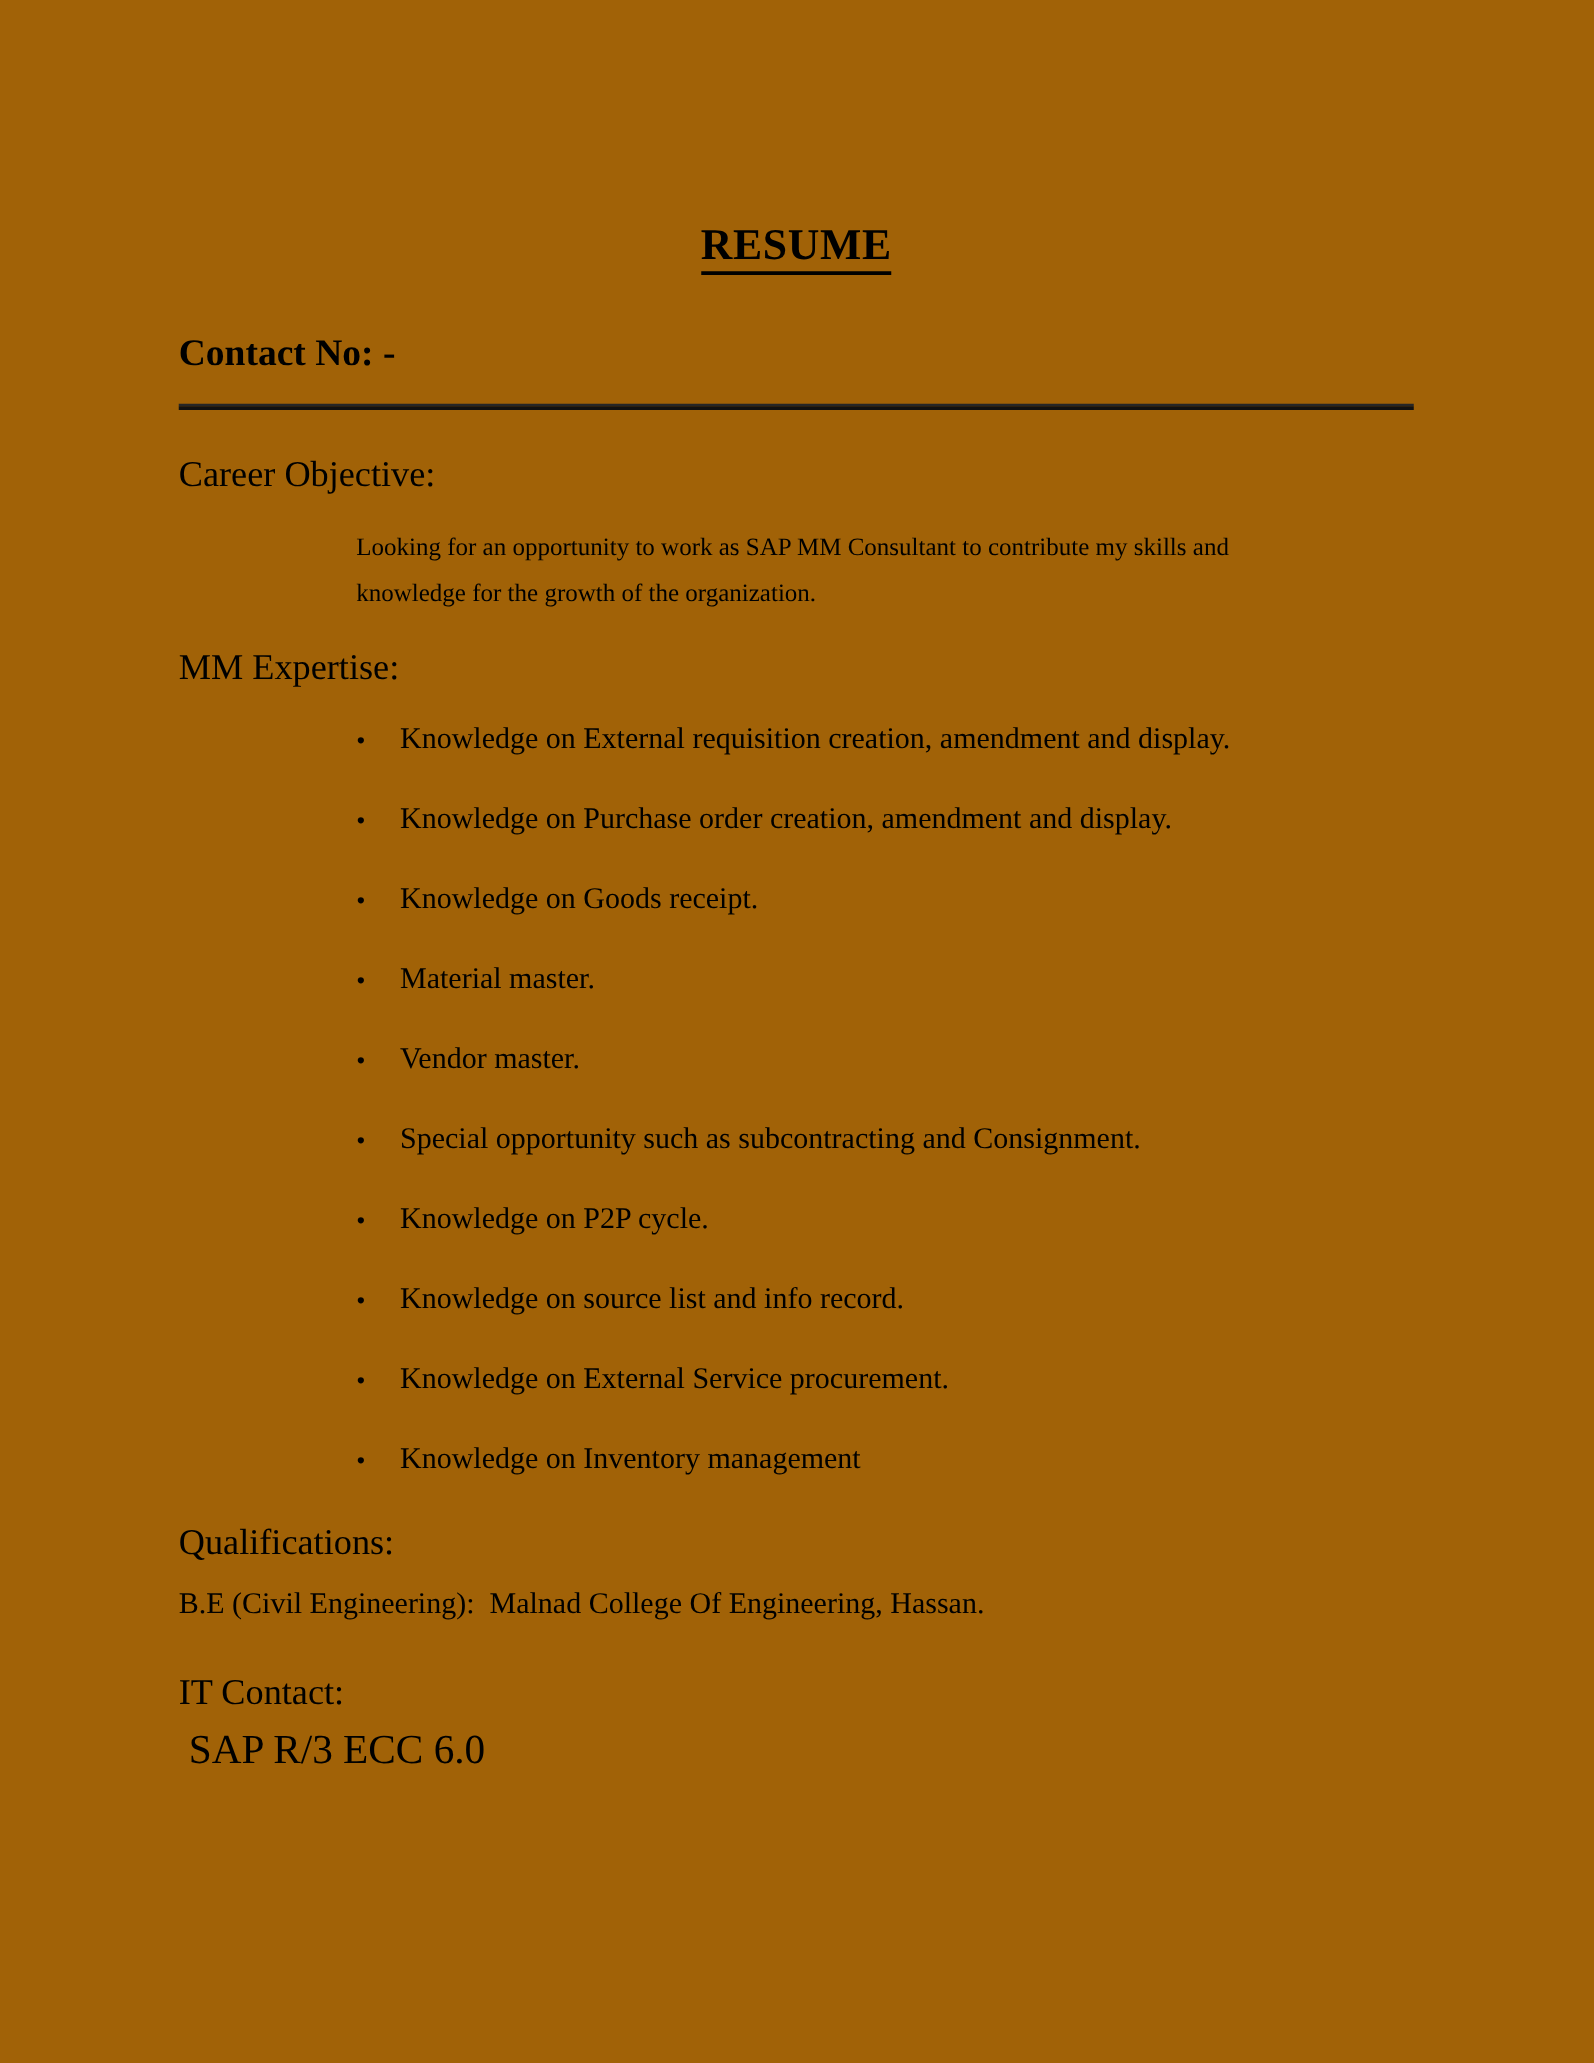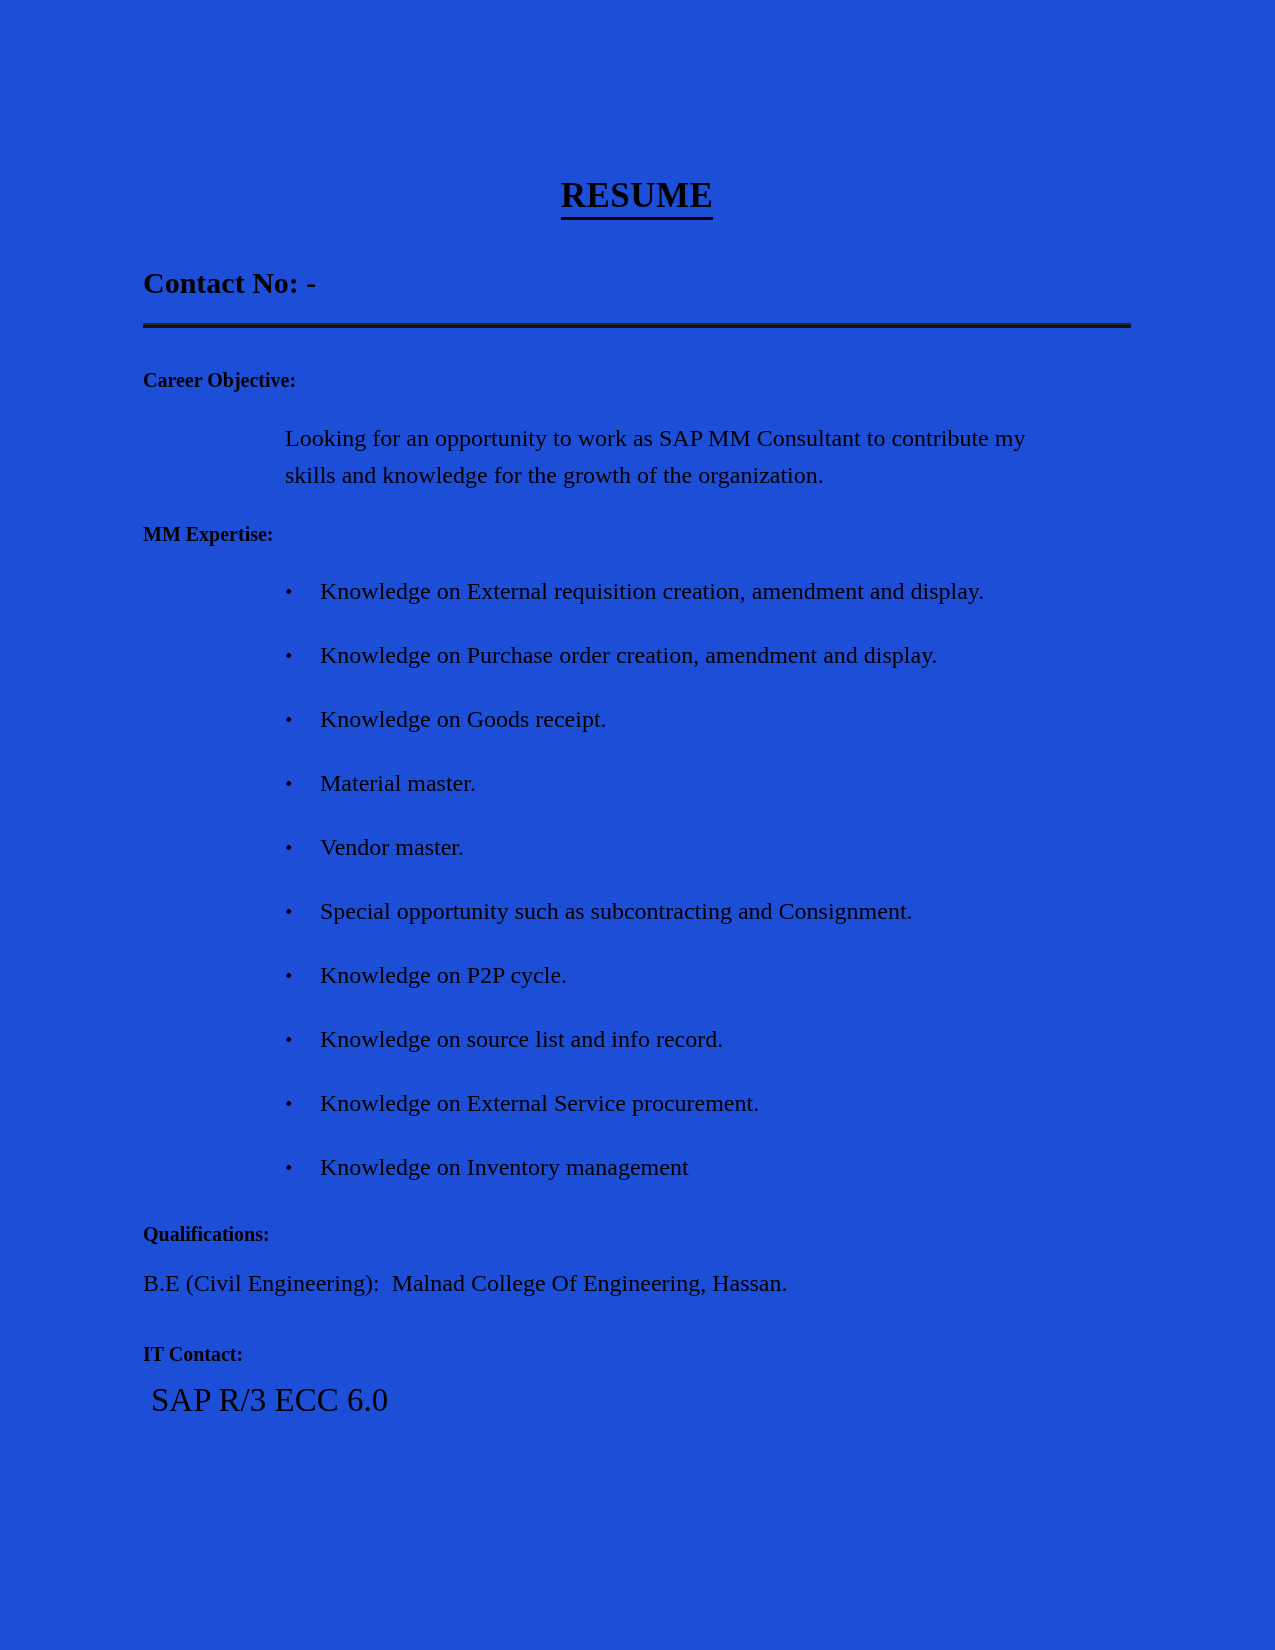--- a/index.html
+++ b/index.html
@@ -2,21 +2,21 @@
 <html><head>
 <meta charset="utf-8">
 <style>
   * { margin: 0; padding: 0; box-sizing: border-box; }
   html, body { background: #e8e8e8; }
   .page {
     position: relative;
     width: 1275px;
     height: 1650px;
     margin: 0 auto;
-    background: #1d4ed8;
+    background: #a16207;
     color: #000000;
     font-family: "Liberation Serif", "DejaVu Serif", serif;
     padding: 175px 144px 0 143px;
     overflow: hidden;
   }
   h1.doc-title {
     text-align: center;
     font-size: 35px;
     font-weight: bold;
     line-height: 42px;
@@ -33,33 +33,33 @@
     line-height: 32px;
   }
   .double-rule {
     margin-top: 24px;
     width: 988px;
     height: 2px;
     border-top: 2px solid #262626;
     border-bottom: 3px solid #111111;
   }
   h2.section-heading {
-    font-size: 20px;
-    font-weight: bold;
+    font-size: 29px;
+    font-weight: normal;
     line-height: 36px;
   }
   h2.heading-career { margin-top: 34px; }
   h2.heading-mm     { margin-top: 22px; }
   h2.heading-qual   { margin-top: 0; }
   h2.heading-it     { margin-top: 38px; }
   p.objective {
     margin-top: 22px;
     margin-left: 142px;
     max-width: 762px;
-    font-size: 24px;
+    font-size: 20px;
     line-height: 37px;
   }
   ul.expertise-list {
     margin-top: 24px;
     margin-left: 142px;
     list-style: none;
   }
   ul.expertise-list li {
     position: relative;
     padding-left: 35px;

